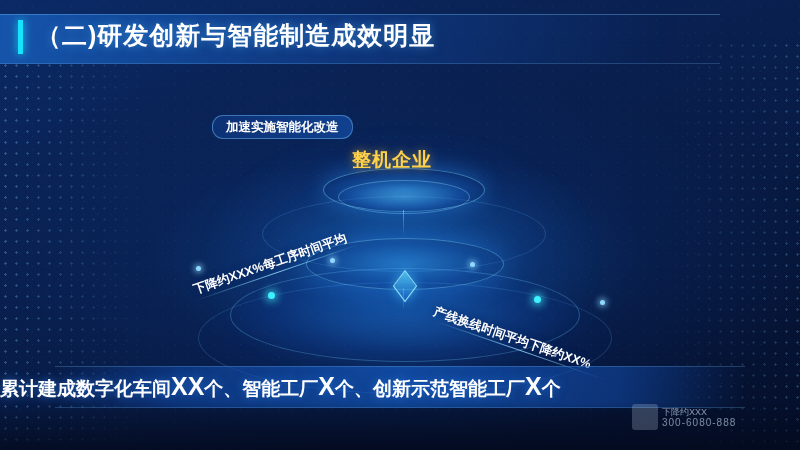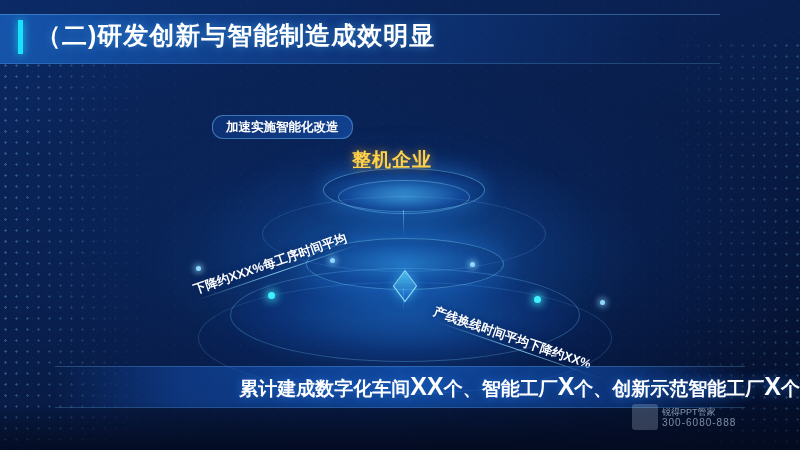--- a/index.html
+++ b/index.html
@@ -234,21 +234,21 @@
     left: 55px; top: 366px;
     width: 690px; height: 40px;
     background: linear-gradient(90deg, rgba(10,45,120,0.0) 0%, rgba(18,75,170,0.55) 18%, rgba(22,95,200,0.62) 50%, rgba(18,75,170,0.55) 82%, rgba(10,45,120,0.0) 100%);
     border-top: 1px solid rgba(120,200,255,0.25);
     border-bottom: 1px solid rgba(120,200,255,0.25);
   }
   .bottom-text {
     position: absolute;
     left: 0; top: 372px;
     width: 800px;
-    text-align: right;
+    text-align: left;
     font-size: 19px;
     font-weight: bold;
     color: #ffffff;
     white-space: nowrap;
     text-shadow: 0 0 10px rgba(40,120,230,0.75);
   }
   .bottom-text .big {
     font-size: 25px;
     color: #ffffff;
   }
@@ -332,17 +332,17 @@
   <div class="diag-underline dul-right"></div>
 
   <div class="bottom-band"></div>
   <div class="bottom-text">
     <span>累计建成数字化车间</span><span class="big">XX</span><span>个、智能工厂</span><span class="big">X</span><span>个、创新示范智能工厂</span><span class="big">X</span><span>个</span>
   </div>
 
   <div class="edge-fade-bottom"></div>
 
   <div class="wm-badge"></div>
-  <div class="wm-line1">锐得PPT管家</div>
+  <div class="wm-line1">下降约XXX</div>
   <div class="wm-line2">300-6080-888</div>
   <div class="page-num">P5</div>
 
 </div>
 
 </body></html>

